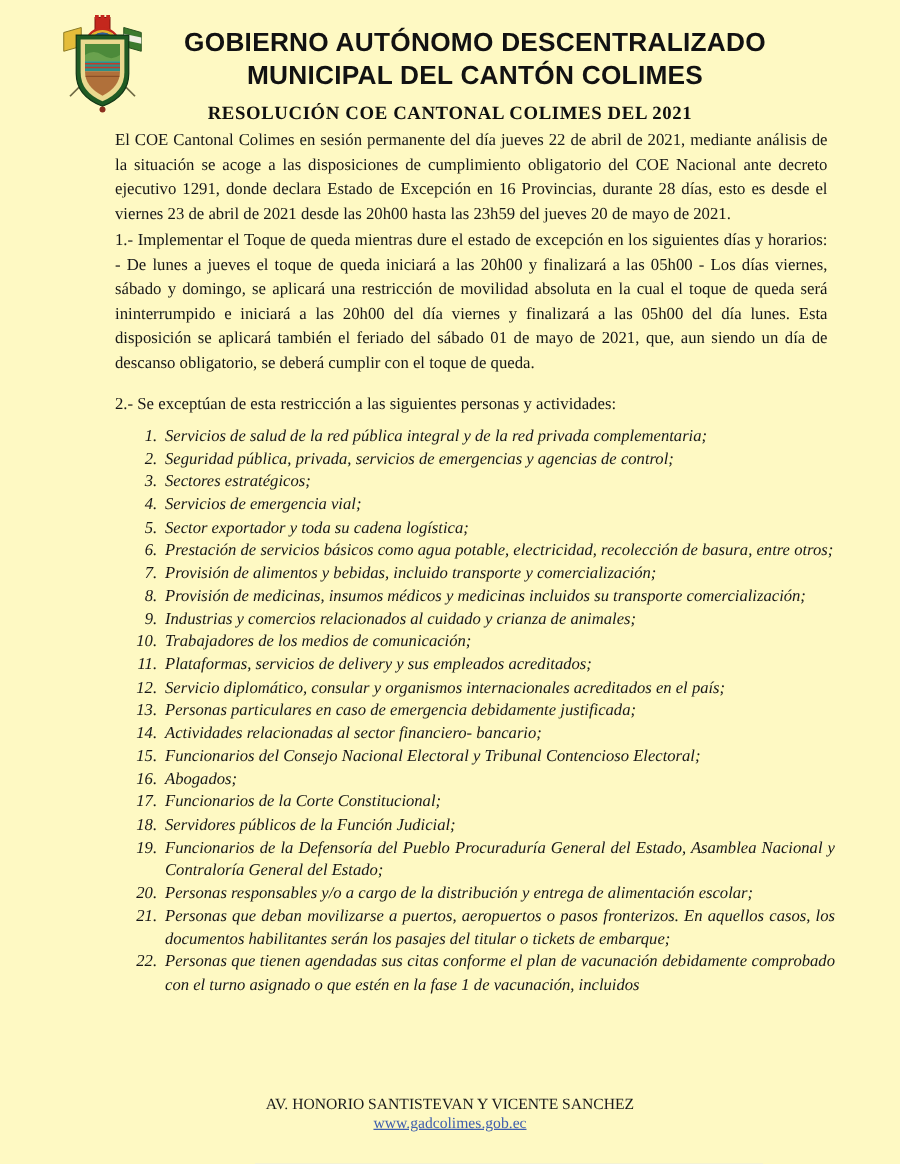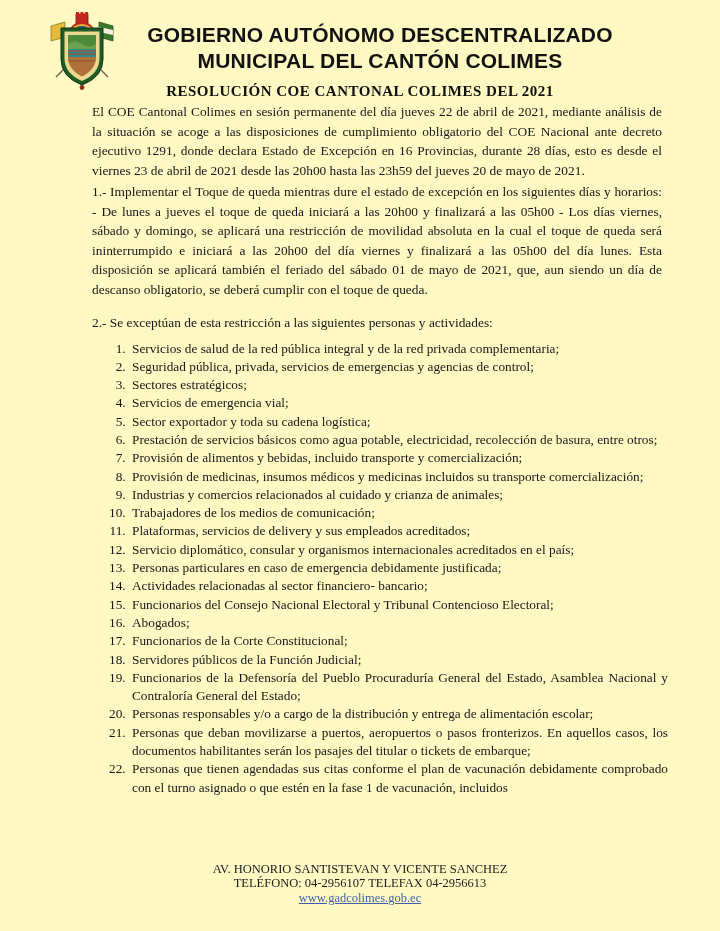--- a/index.html
+++ b/index.html
@@ -26,21 +26,21 @@
     margin:2px 58px 0 92px; text-align:justify;
     font-size:13.4px; line-height:19.5px;
   }
   .resolve { text-align:center; font-weight:700; font-size:15px; margin-top:4px; }
   .clause1 { margin-top:2px; }
   .clause2 { margin-top:14px; }
   ol.exceptions {
     margin:7px 52px 0 92px; padding-left:37px;
     text-align:justify; font-size:13.3px; line-height:18.3px;
   }
-  ol.exceptions li { padding-left:3px; }
+  ol.exceptions li { padding-left:3px;font-style:italic; }
   
   .footer {
     position:absolute; left:0; right:0; bottom:26px;
     text-align:center; font-size:12.5px; line-height:14.5px; color:#1a1a1a;
   }
   .footer a { text-decoration:underline; cursor:pointer; }
 </style>
 </head>
 <body>
 
@@ -122,17 +122,16 @@
       <li>Funcionarios de la Corte Constitucional;</li>
       <li>Servidores públicos de la Función Judicial;</li>
       <li>Funcionarios de la Defensoría del Pueblo Procuraduría General del Estado, Asamblea Nacional y Contraloría General del Estado;</li>
       <li>Personas responsables y/o a cargo de la distribución y entrega de alimentación escolar;</li>
       <li>Personas que deban movilizarse a puertos, aeropuertos o pasos fronterizos. En aquellos casos, los documentos habilitantes serán los pasajes del titular o tickets de embarque;</li>
       <li>Personas que tienen agendadas sus citas conforme el plan de vacunación debidamente comprobado con el turno asignado o que estén en la fase 1 de vacunación, incluidos</li>
     </ol>
 
   <div class="footer">
     <div>AV. HONORIO SANTISTEVAN Y VICENTE SANCHEZ</div>
-    <div>TELÉFONO: 04-2956107 TELEFAX 04-2956613</div>
     <div><a href="#" style="color: rgb(63, 95, 174);">www.gadcolimes.gob.ec</a></div>
   </div>
 
 </div>
 
 </body></html>

